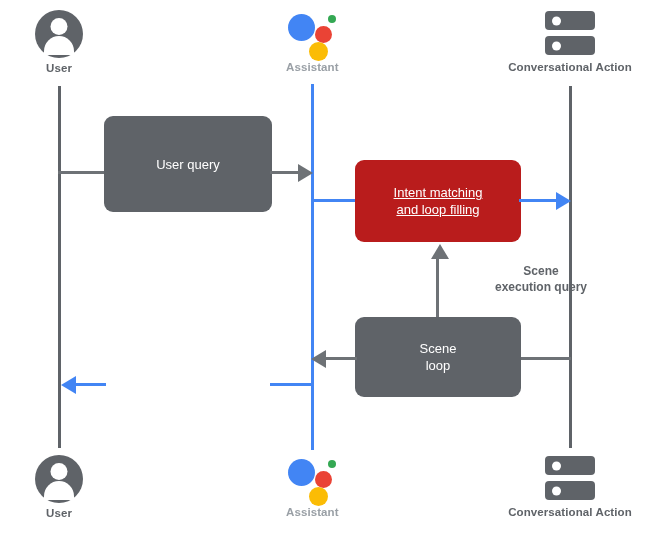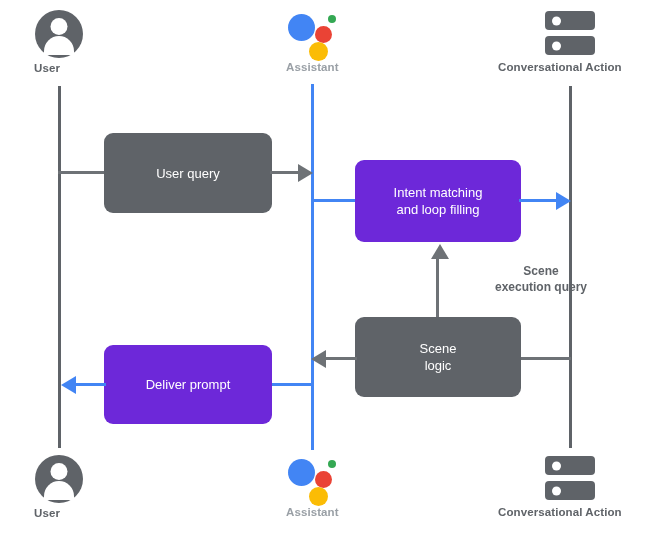--- a/index.html
+++ b/index.html
@@ -10,21 +10,21 @@
     overflow:hidden;
   }
   #stage{position:relative;width:659px;height:537px;}
 
   
   .lifeline{position:absolute;width:3px;}
   .lifeline.gray{background:#5f6368;}
   .lifeline.blue{background:#4285f4;}
 
   
-  .actor{position:absolute;}
+  .actor{position:absolute;text-align:center;}
   .actor-label{
     font-size:11.5px;font-weight:bold;color:#5f6368;
     letter-spacing:.1px;white-space:nowrap;margin-top:4px;
   }
   .actor-label.blue{color:#9aa0a6;}
 
   
   .avatar{
     width:48px;height:48px;border-radius:50%;
     background:#5f6368;position:relative;margin:0 auto;
@@ -65,21 +65,21 @@
 
   
   .box{
     position:absolute;border-radius:9px;
     display:flex;align-items:center;justify-content:center;
     text-align:center;color:#ffffff;
     font-size:13px;line-height:17px;
     box-sizing:border-box;padding:4px 10px;
   }
   .box.gray{background:#5f6368;}
-  .box.blue{background:#6d28d9;}
+  .box.blue{background:#b91c1c;text-decoration:underline;}
 
   
   .hline{position:absolute;height:3px;}
   .vline{position:absolute;width:3px;}
   .hline.gray,.vline.gray{background:#6e7276;}
   .hline.blue,.vline.blue{background:#4285f4;}
 
   
   .arrow{position:absolute;width:0;height:0;}
   .arrow.right{
@@ -130,21 +130,21 @@
 
   <div class="actor" style="left:545px;top:10px;width:50px;">
     <div class="server">
       <div class="bar top"></div>
       <div class="bar bottom"></div>
     </div>
     <div class="actor-label" style="margin-top:3px;margin-left:-47px;width:144px;">Conversational Action</div>
   </div>
 
   <div class="hline gray" style="left:58px;top:171px;width:50px;"></div>
-  <div class="box gray" style="left:104px;top:133px;width:168px;height:80px;">
+  <div class="box gray" style="left:104px;top:116px;width:168px;height:96px;">
     <span>User query</span>
   </div>
   <div class="hline gray" style="left:270px;top:171px;width:30px;"></div>
   <div class="arrow right" style="left:298px;top:164px;"></div>
 
   <div class="hline blue" style="left:311px;top:199px;width:48px;"></div>
   <div class="box blue" style="left:355px;top:160px;width:166px;height:82px;">
     <span>
       <span>Intent matching</span><br>
       <span>and loop filling</span>
@@ -157,30 +157,27 @@
   <div class="arrow up" style="left:431px;top:244px;"></div>
   <div class="loop-label" style="left:463px;top:263px;width:156px;text-align:center;">
     <span>Scene</span><br>
     <span>execution query</span>
   </div>
 
   <div class="hline gray" style="left:519px;top:357px;width:52px;"></div>
   <div class="box gray" style="left:355px;top:317px;width:166px;height:80px;">
     <span>
       <span>Scene</span><br>
-      <span>logic</span>
+      <span>loop</span>
     </span>
   </div>
   <div class="hline gray" style="left:325px;top:357px;width:32px;"></div>
   <div class="arrow left" style="left:311px;top:350px;"></div>
 
   <div class="hline blue" style="left:270px;top:383px;width:44px;"></div>
-  <div class="box blue" style="left:104px;top:345px;width:168px;height:79px;">
-    <span>Deliver prompt</span>
-  </div>
   <div class="hline blue" style="left:76px;top:383px;width:30px;"></div>
   <div class="arrow left blue" style="left:61px;top:376px;"></div>
 
   <div class="actor" style="left:34px;top:455px;width:50px;">
     <div class="avatar"></div>
     <div class="actor-label">User</div>
   </div>
 
   <div class="actor" style="left:286px;top:453px;width:52px;">
     <div class="assistant-logo">

